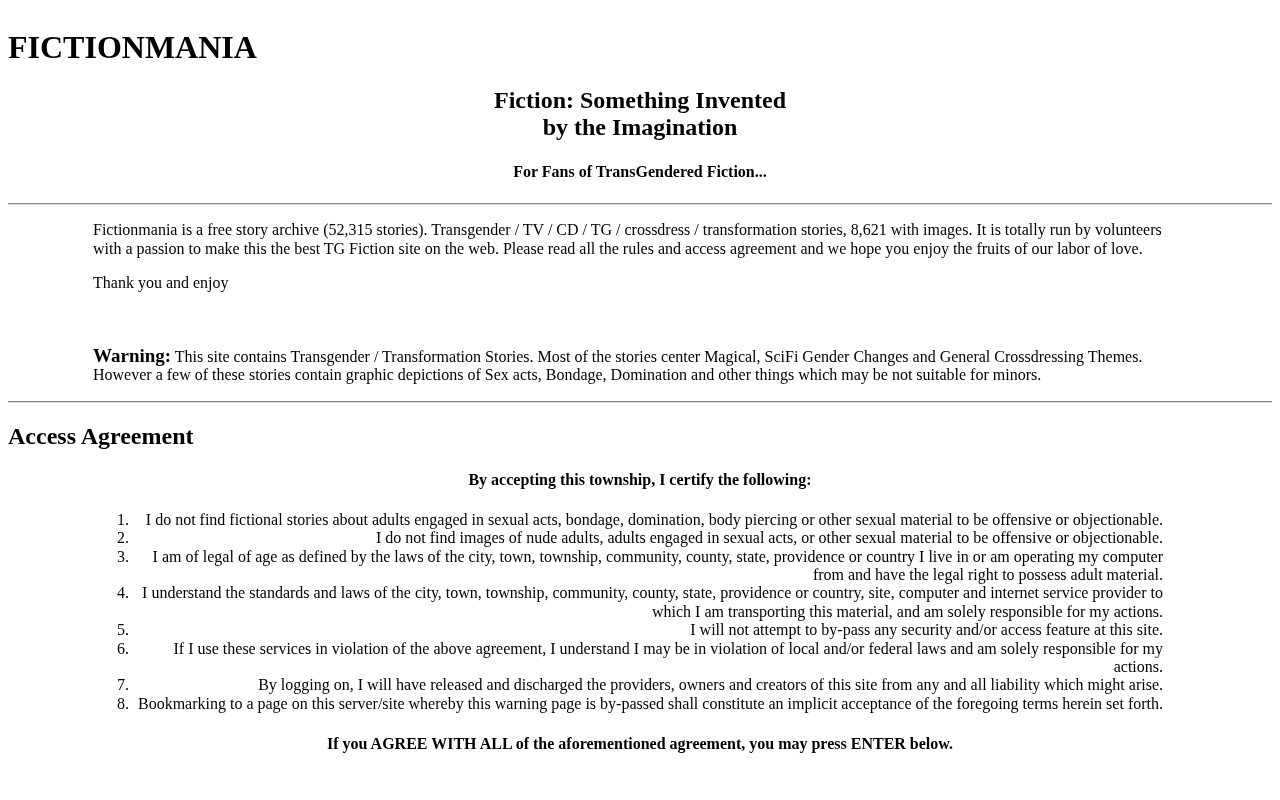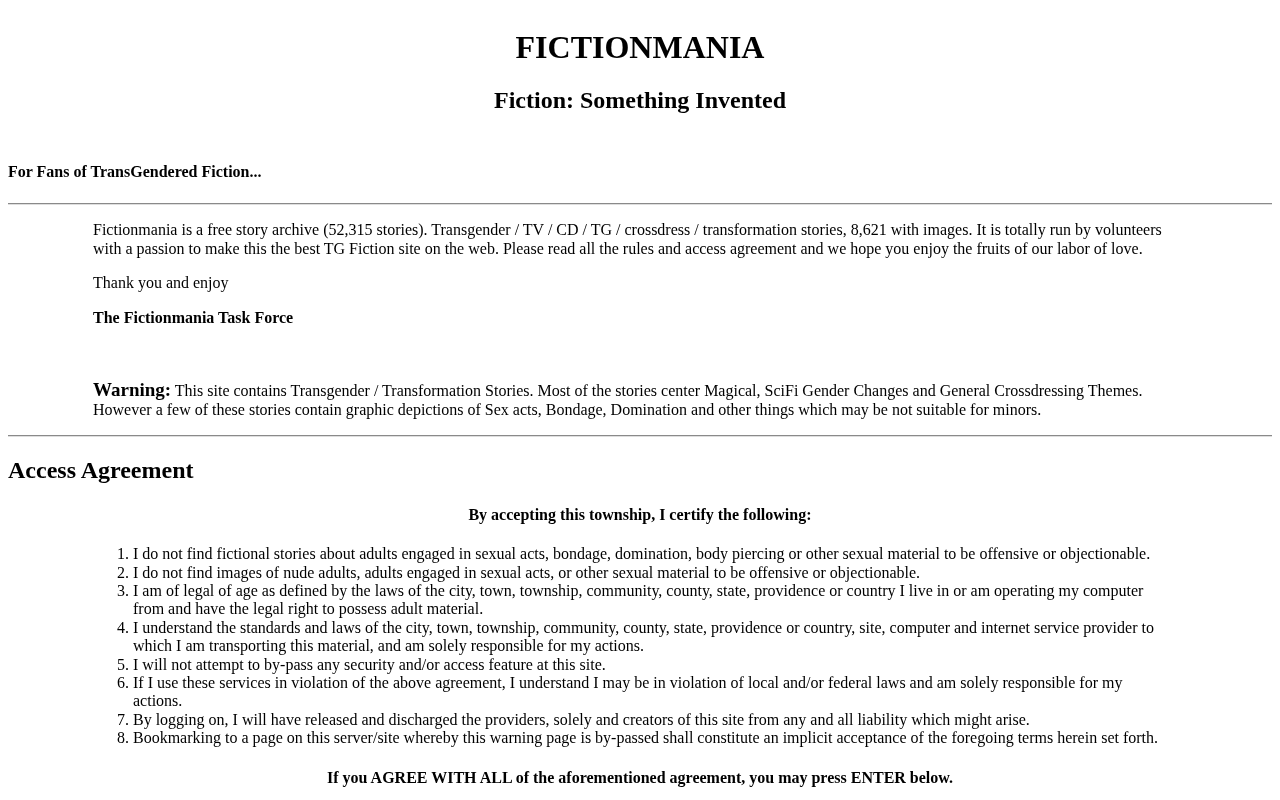--- a/index.html
+++ b/index.html
@@ -8,35 +8,34 @@
   }
   body {
     margin: 8px;
     font-family: "Liberation Serif", serif;
     font-size: 16px;
     line-height: 1.15;
     width: 1264px;
     min-height: 784px;
   }
   h1.site-title {
-    text-align: center;
     font-size: 32px;
     font-weight: bold;
     margin: 21px 0;
   }
   .subtitle {
     text-align: center;
     font-size: 24px;
     font-weight: bold;
     margin: 5px 0;
     line-height: 1.15;
     font-family: Liberation Serif, serif;
   }
   .tagline {
-    text-align: left;
+    text-align: center;
     font-size: 16px;
     font-weight: bold;
     margin: 21px 0 22px 0;
   }
   hr.rule {
     height: 0;
     border: none;
     border-top: 1px solid #8a8a8a;
     border-bottom: 1px solid #dedede;
     margin: 8px 0;
@@ -69,61 +68,61 @@
     font-weight: bold;
     margin: 21px 0;
   }
   ol.agreement {
     margin: 16px 109px 16px 85px;
     padding-left: 40px;
   }
   ol.agreement li {
     margin: 0;
     padding: 0;
+    text-align: right;
   }
   .footer-line {
     text-align: center;
     font-weight: bold;
     margin: 22px 0;
   }
 </style>
 </head>
 <body>
 
 <h1 class="site-title">FICTIONMANIA</h1>
 
 <div class="subtitle">
   <span>Fiction: Something Invented</span><br>
-  <br>
+  <span>by the Imagination</span><br>
 </div>
 
 <div class="tagline">For Fans of TransGendered Fiction...</div>
 
 <hr class="rule">
 
 <div class="indent">
   <p>Fictionmania is a free story archive (52,315 stories). Transgender / TV / CD / TG / crossdress / transformation stories, 8,621 with images. It is totally run by volunteers with a passion to make this the best TG Fiction site on the web. Please read all the rules and access agreement and we hope you enjoy the fruits of our labor of love.</p>
   <p>Thank you and enjoy</p>
-  <p class="sig">The Fictionmania Task Force</p>
   <p class="warning">
     <span class="warning-label">Warning:</span>
     <span>This site contains Transgender / Transformation Stories. Most of the stories center Magical, SciFi Gender Changes and General Crossdressing Themes. However a few of these stories contain graphic depictions of Sex acts, Bondage, Domination and other things which may be not suitable for minors.</span>
   </p>
 </div>
 
 <hr class="rule">
 
 <h2 class="access">Access Agreement</h2>
 
 <div class="certify">By accepting this township, I certify the following:</div>
 
 <ol class="agreement">
     <li>I do not find fictional stories about adults engaged in sexual acts, bondage, domination, body piercing or other sexual material to be offensive or objectionable.</li>
     <li>I do not find images of nude adults, adults engaged in sexual acts, or other sexual material to be offensive or objectionable.</li>
     <li>I am of legal of age as defined by the laws of the city, town, township, community, county, state, providence or country I live in or am operating my computer from and have the legal right to possess adult material.</li>
     <li>I understand the standards and laws of the city, town, township, community, county, state, providence or country, site, computer and internet service provider to which I am transporting this material, and am solely responsible for my actions.</li>
     <li>I will not attempt to by-pass any security and/or access feature at this site.</li>
     <li>If I use these services in violation of the above agreement, I understand I may be in violation of local and/or federal laws and am solely responsible for my actions.</li>
-    <li>By logging on, I will have released and discharged the providers, solely and creators of this site from any and all liability which might arise.</li>
+    <li>By logging on, I will have released and discharged the providers, owners and creators of this site from any and all liability which might arise.</li>
     <li>Bookmarking to a page on this server/site whereby this warning page is by-passed shall constitute an implicit acceptance of the foregoing terms herein set forth.</li>
   </ol>
 
 <div class="footer-line">If you AGREE WITH ALL of the aforementioned agreement, you may press ENTER below.</div>
 
 </body></html>

